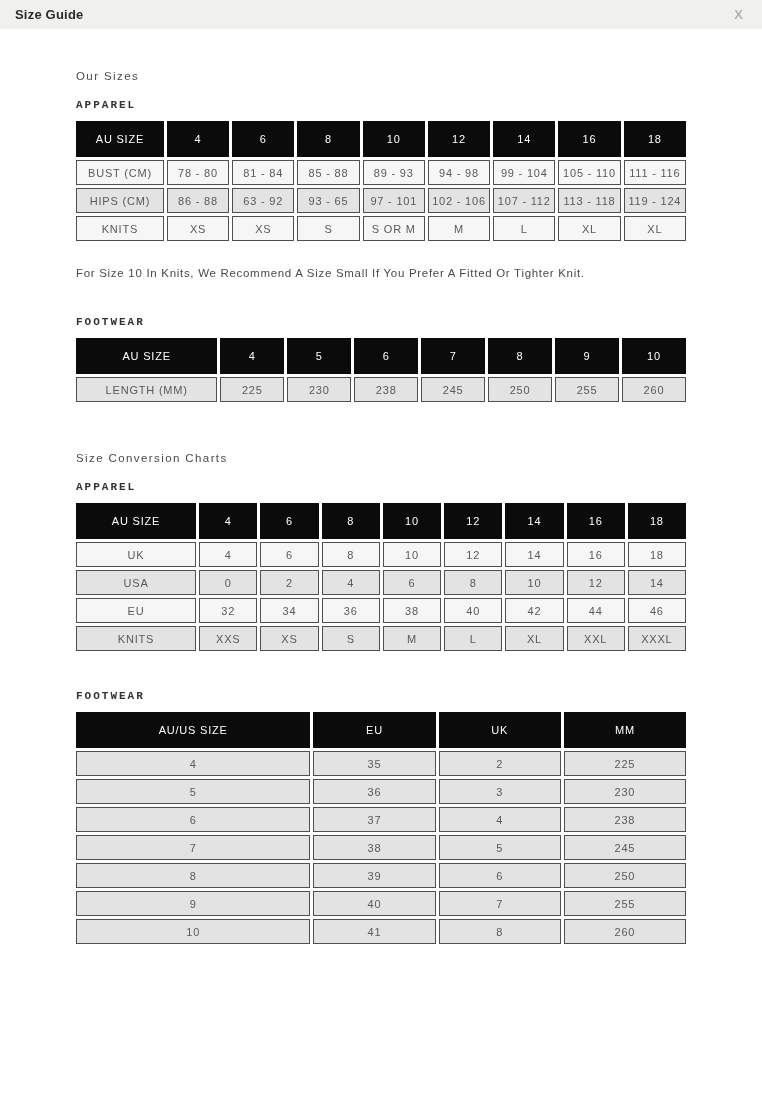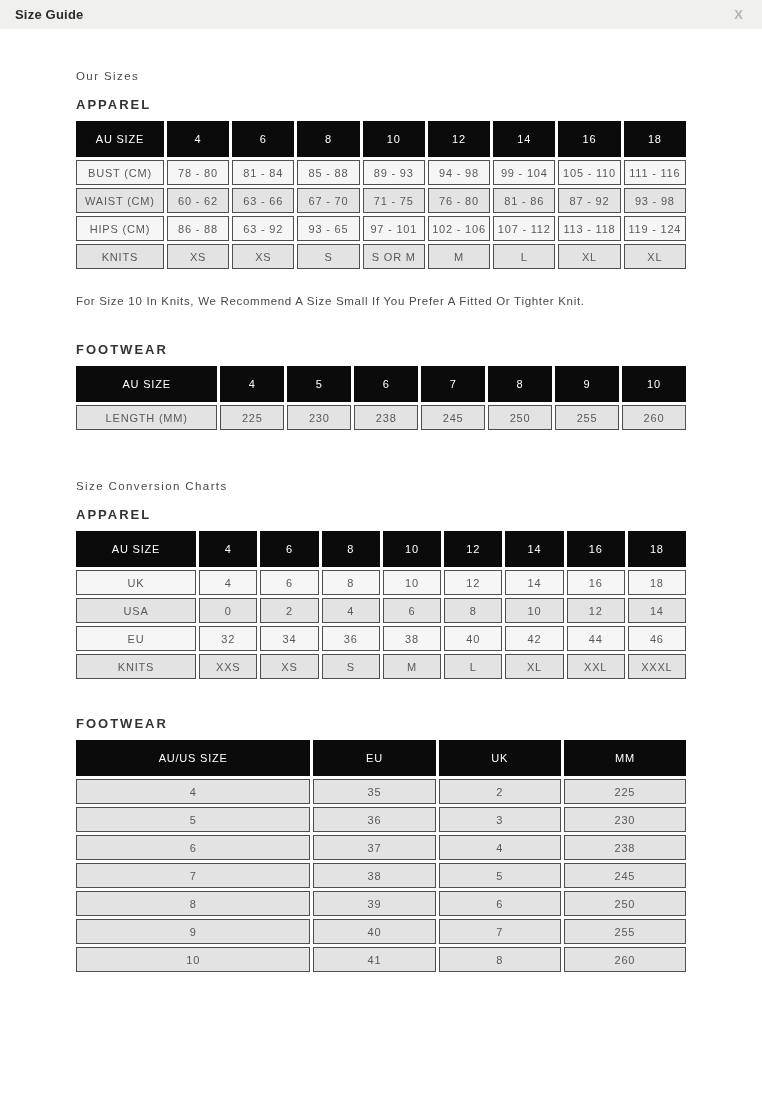--- a/index.html
+++ b/index.html
@@ -21,22 +21,22 @@
     color:#b3b3b3; font-size:13px; font-weight:bold; line-height:1;
     font-family:"Liberation Sans", sans-serif; padding:2px 4px;
   }
   .content { padding:0 76px; }
   .eyebrow {
     font-size:11.5px; color:#4a4a4a; letter-spacing:1.4px; line-height:12px;
   }
   .eyebrow.first  { margin-top:41px; }
   .eyebrow.second { margin-top:47px; }
   .section-label {
-    font-size:13px; font-weight:bold; color:#333333;
-    letter-spacing:2px; line-height:12px;
+    font-size:11px; font-weight:bold; color:#333333;
+    letter-spacing:2px; line-height:12px;font-family:Liberation Mono, monospace;
   }
   .mt-label  { margin-top:17px; }
   .mt-label2 { margin-top:36px; }
   table {
     width:calc(100% + 6px); margin-left:-3px; margin-top:7px;
     border-collapse:separate; border-spacing:3px; table-layout:fixed;
   }
   th {
     background:#0b0b0b; color:#ffffff; font-size:11px; font-weight:normal;
     letter-spacing:.8px; height:36px; text-align:center; padding:0 2px;
@@ -92,31 +92,20 @@
           <td>78 - 80</td>
           <td>81 - 84</td>
           <td>85 - 88</td>
           <td>89 - 93</td>
           <td>94 - 98</td>
           <td>99 - 104</td>
           <td>105 - 110</td>
           <td>111 - 116</td>
         </tr>
         <tr>
-          <td>WAIST (CM)</td>
-          <td>60 - 62</td>
-          <td>63 - 66</td>
-          <td>67 - 70</td>
-          <td>71 - 75</td>
-          <td>76 - 80</td>
-          <td>81 - 86</td>
-          <td>87 - 92</td>
-          <td>93 - 98</td>
-        </tr>
-        <tr>
           <td>HIPS (CM)</td>
           <td>86 - 88</td>
           <td>63 - 92</td>
           <td>93 - 65</td>
           <td>97 - 101</td>
           <td>102 - 106</td>
           <td>107 - 112</td>
           <td>113 - 118</td>
           <td>119 - 124</td>
         </tr>

